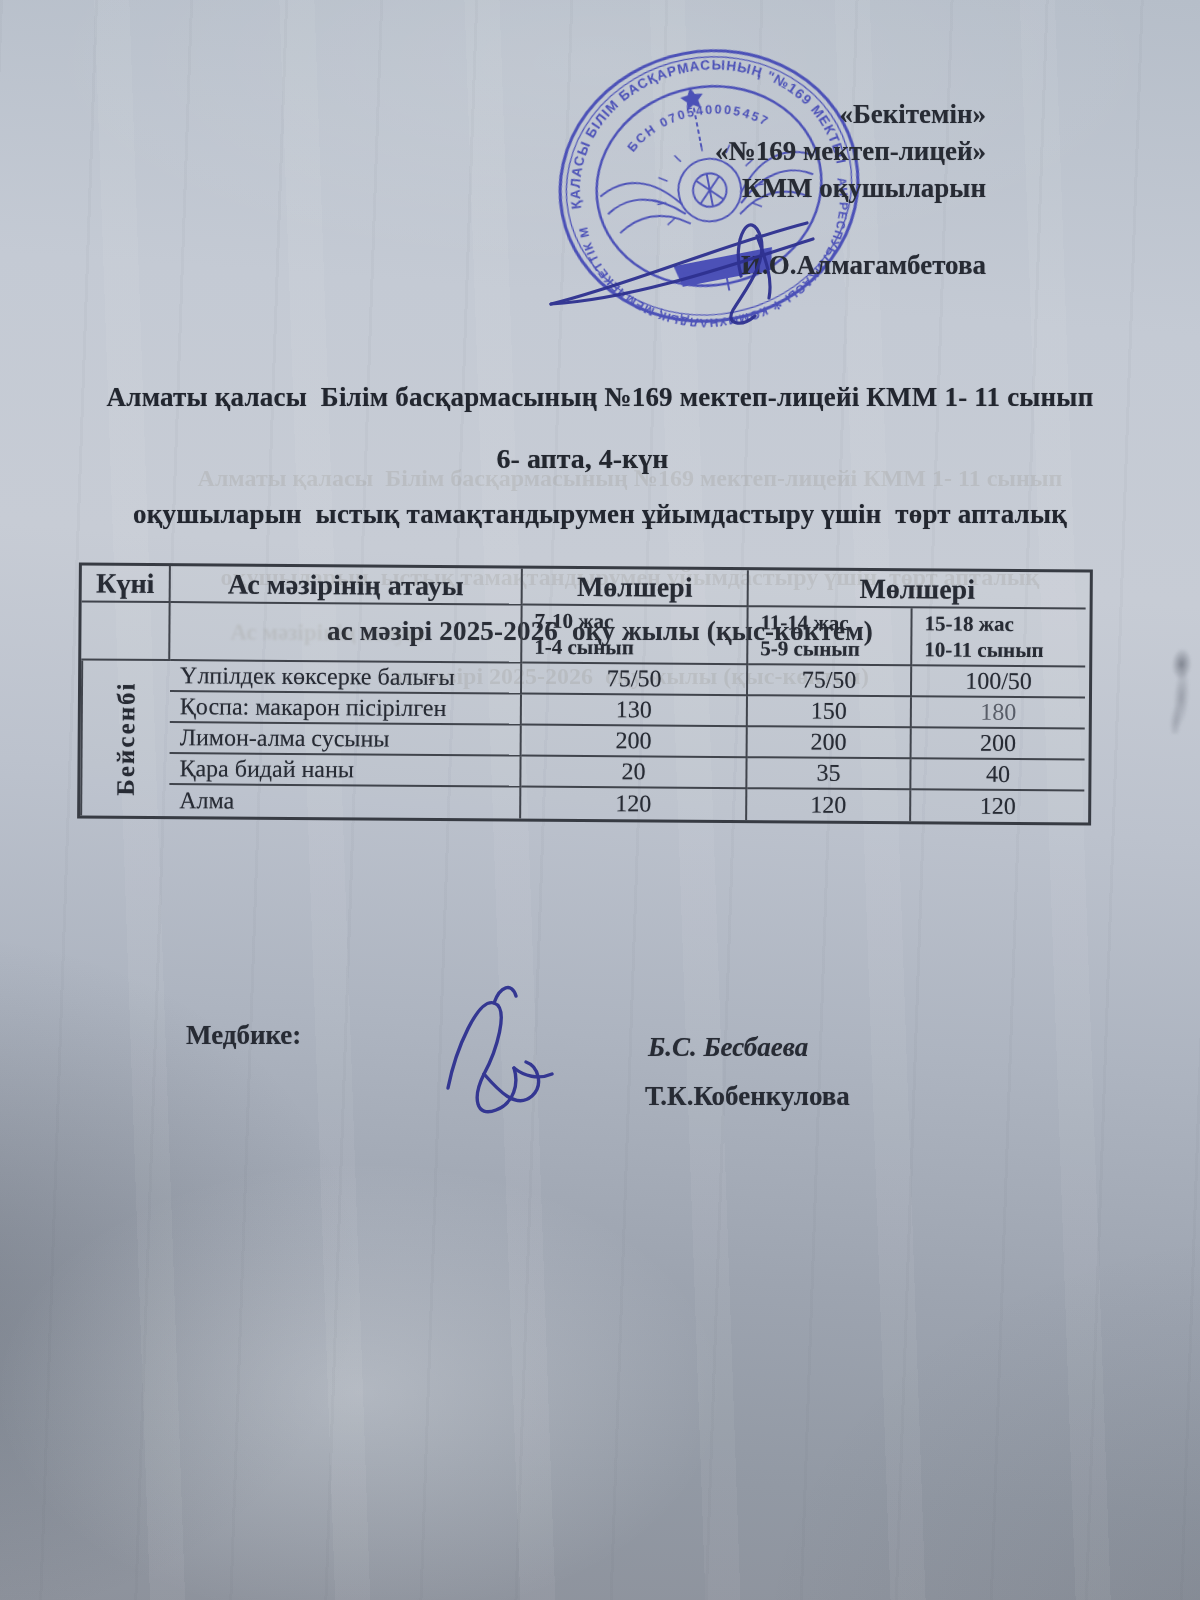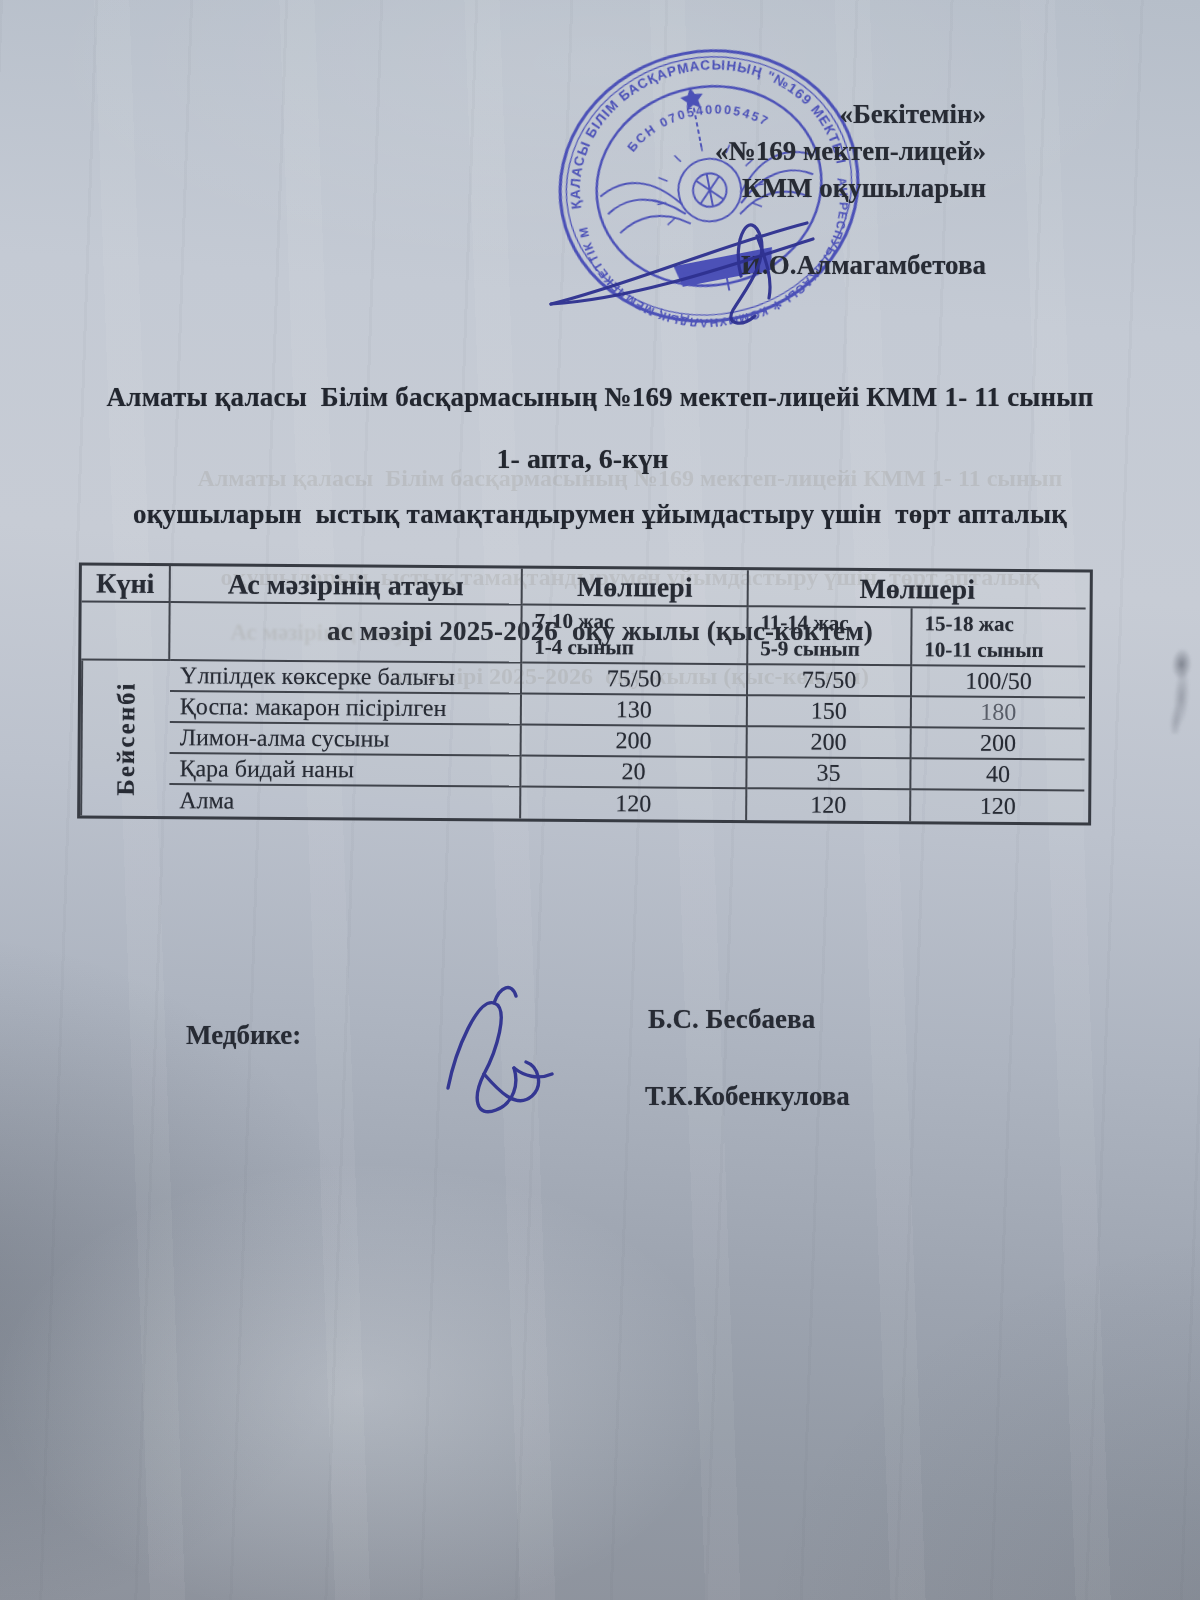--- a/index.html
+++ b/index.html
@@ -80,21 +80,21 @@
            font-weight:bold;font-size:25px;letter-spacing:2px;}
   .dish{justify-content:flex-start;padding-left:10px;font-size:24px;}
   .val{font-size:24px;}
   .val-faded{color:#585d68;}
   .ghost-in{position:absolute;left:60px;top:16px;font-weight:bold;font-size:23px;
             color:#6f6850;opacity:.12;filter:blur(.8px);}
 
   
   .footer-row{position:absolute;font-weight:bold;font-size:27px;color:#272b34;}
   .role1{left:190px;top:1008px;}
-  .name1{left:648px;top:1004px;}
+  .name1{left:648px;top:1032px;font-style:italic;}
   .role2{left:186px;top:1020px;}
   .name2{left:645px;top:1081px;}
 
   .smudge{
     position:absolute;left:1168px;top:642px;width:22px;height:92px;
     background:
       radial-gradient(10px 16px at 12px 22px, rgba(70,75,88,.55), rgba(70,75,88,0)),
       radial-gradient(8px 30px at 14px 55px, rgba(90,95,108,.38), rgba(90,95,108,0)),
       radial-gradient(6px 18px at 10px 80px, rgba(90,95,108,.30), rgba(90,95,108,0));
     filter:blur(1px);transform:rotate(4deg);
@@ -176,21 +176,21 @@
     <div>оқушыларын  ыстық тамақтандырумен ұйымдастыру үшін  төрт апталық</div>
     <div>ас мәзірі 2025-2026  оқу жылы (қыс-көктем)</div>
   </div>
 
   <div class="main-title inktext">
     <div>Алматы қаласы  Білім басқармасының №169 мектеп-лицейі КММ 1- 11 сынып</div>
     <div>оқушыларын  ыстық тамақтандырумен ұйымдастыру үшін  төрт апталық</div>
     <div>ас мәзірі 2025-2026  оқу жылы (қыс-көктем)</div>
   </div>
 
-  <div class="subtitle inktext">1- апта, 6-күн</div>
+  <div class="subtitle inktext">6- апта, 4-күн</div>
 
   <div class="menu-table">
     <div class="c h inktext" style="grid-area:1/1">Күні</div>
     <div class="c h inktext" style="grid-area:1/2">Ас мәзірінің атауы</div>
     <div class="c h inktext" style="grid-area:1/3">Мөлшері</div>
     <div class="c h no-r inktext" style="grid-area:1/4/2/6">Мөлшері</div>
 
     <div class="c" style="grid-area:2/1"></div>
     <div class="c" style="grid-area:2/2">
       <span class="ghost-in" aria-hidden="true">Ас мәзірінің атауы</span>

